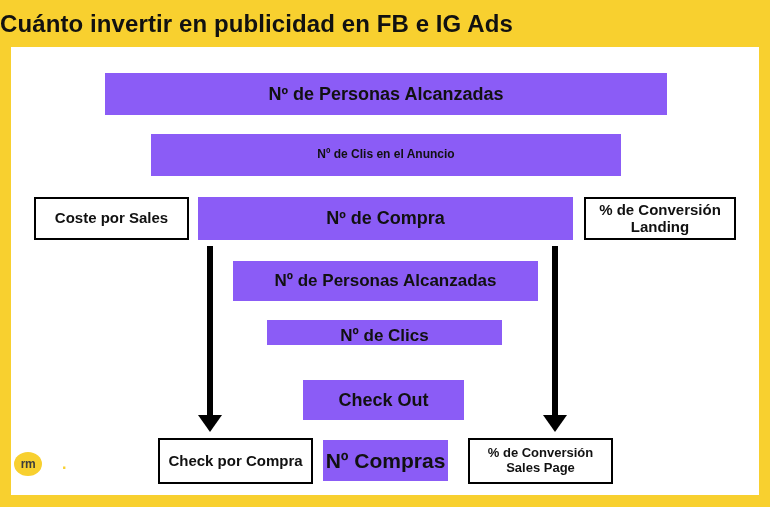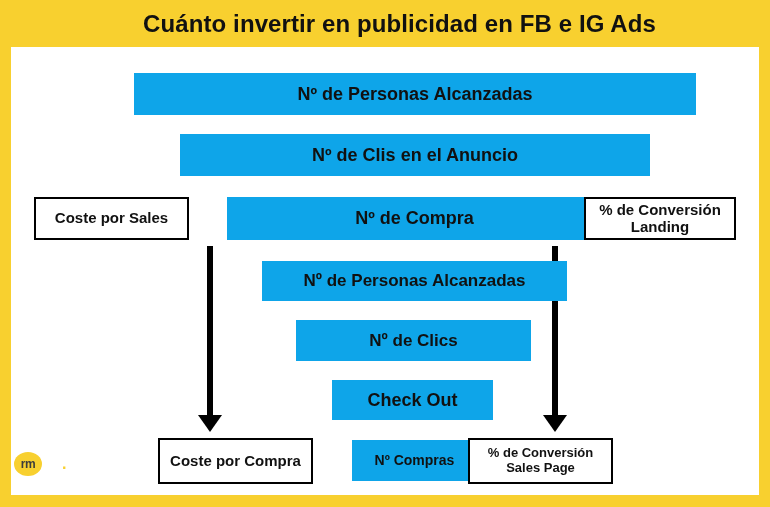--- a/index.html
+++ b/index.html
@@ -20,21 +20,21 @@
     background: #F8D02F;
   }
   #title-bar {
     position: absolute;
     left: 0;
     top: 0;
     width: 656px;
     height: 47px;
     display: flex;
     align-items: center;
-    justify-content: flex-end;
+    justify-content: flex-start;
   }
   #title-text {
     font-size: 24px;
     font-weight: bold;
     color: #111111;
     letter-spacing: 0.1px;
     text-align: center;
   }
   #canvas {
     position: absolute;
@@ -49,23 +49,22 @@
     box-sizing: border-box;
     display: flex;
     align-items: center;
     justify-content: center;
     text-align: center;
     color: #111111;
     font-weight: bold;
     line-height: 1.12;
   }
   .node.yellow {
-    background: #0ea5e9;
+    background: #8b5cf6;
     border: none;
-    margin-left: 29px;
   }
   .node.white {
     background: #FFFFFF;
     border: 2.5px solid #000000;
   }
   .arrow-line {
     position: absolute;
     background: #000000;
   }
   .arrow-head {
@@ -120,45 +119,45 @@
 
   <div id="canvas">
 
   <div class="arrow-line" style="left: 196px; top: 199px; width: 6px; height: 169px;"></div>
       <div class="arrow-head" style="left: 187px; top: 368px;"></div>
       <div class="arrow-line" style="left: 541px; top: 199px; width: 6px; height: 169px;"></div>
       <div class="arrow-head" style="left: 532px; top: 368px;"></div>
       <div class="node yellow" style="left: 94px; top: 26px; width: 562px; height: 42px; font-size: 18px;">
         <span>Nº de Personas Alcanzadas</span>
       </div>
-      <div class="node yellow" style="left: 140px; top: 87px; width: 470px; height: 42px; font-size: 18px;">
+      <div class="node yellow" style="left: 140px; top: 87px; width: 470px; height: 42px; font-size: 12px;">
         <span>Nº de Clis en el Anuncio</span>
       </div>
       <div class="node white" style="left: 23px; top: 150px; width: 155px; height: 43px; font-size: 15px;">
         <span>Coste por Sales</span>
       </div>
       <div class="node yellow" style="left: 187px; top: 150px; width: 375px; height: 43px; font-size: 18px;">
         <span>Nº de Compra</span>
       </div>
       <div class="node white" style="left: 573px; top: 150px; width: 152px; height: 43px; font-size: 15px;">
         <span>% de Conversión Landing</span>
       </div>
       <div class="node yellow" style="left: 222px; top: 214px; width: 305px; height: 40px; font-size: 17px;">
         <span>Nº de Personas Alcanzadas</span>
       </div>
-      <div class="node yellow" style="left: 256px; top: 273px; width: 235px; height: 41px; font-size: 17px;">
+      <div class="node yellow" style="left: 256px; top: 273px; width: 235px; height: 25px; font-size: 17px; align-items: flex-end;">
         <span>Nº de Clics</span>
       </div>
       <div class="node yellow" style="left: 292px; top: 333px; width: 161px; height: 40px; font-size: 18px;">
         <span>Check Out</span>
       </div>
       <div class="node white" style="left: 147px; top: 391px; width: 155px; height: 46px; font-size: 15px;">
-        <span>Coste por Compra</span>
+        <span>Check por Compra</span>
       </div>
-      <div class="node yellow" style="left: 312px; top: 393px; width: 125px; height: 41px; font-size: 14px;">
+      <div class="node yellow" style="left: 312px; top: 393px; width: 125px; height: 41px; font-size: 21px;">
         <span>Nº Compras</span>
       </div>
       <div class="node white" style="left: 457px; top: 391px; width: 145px; height: 46px; font-size: 13px;">
         <span>% de Conversión Sales Page</span>
       </div>
     </div>
 
   <div id="logo" style="left: 14px; top: 452px;">
     <div id="logo-mark">rm</div>
     <div id="logo-dot">.</div>

